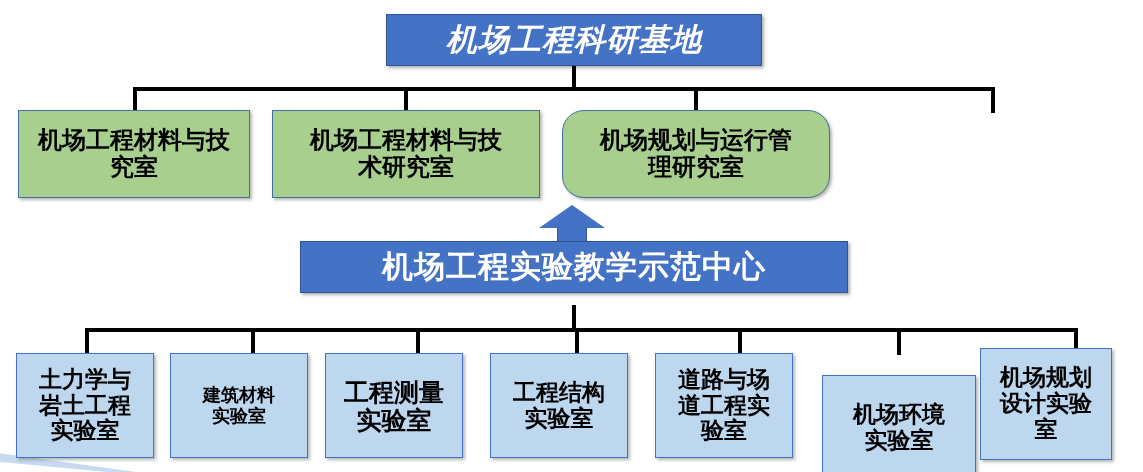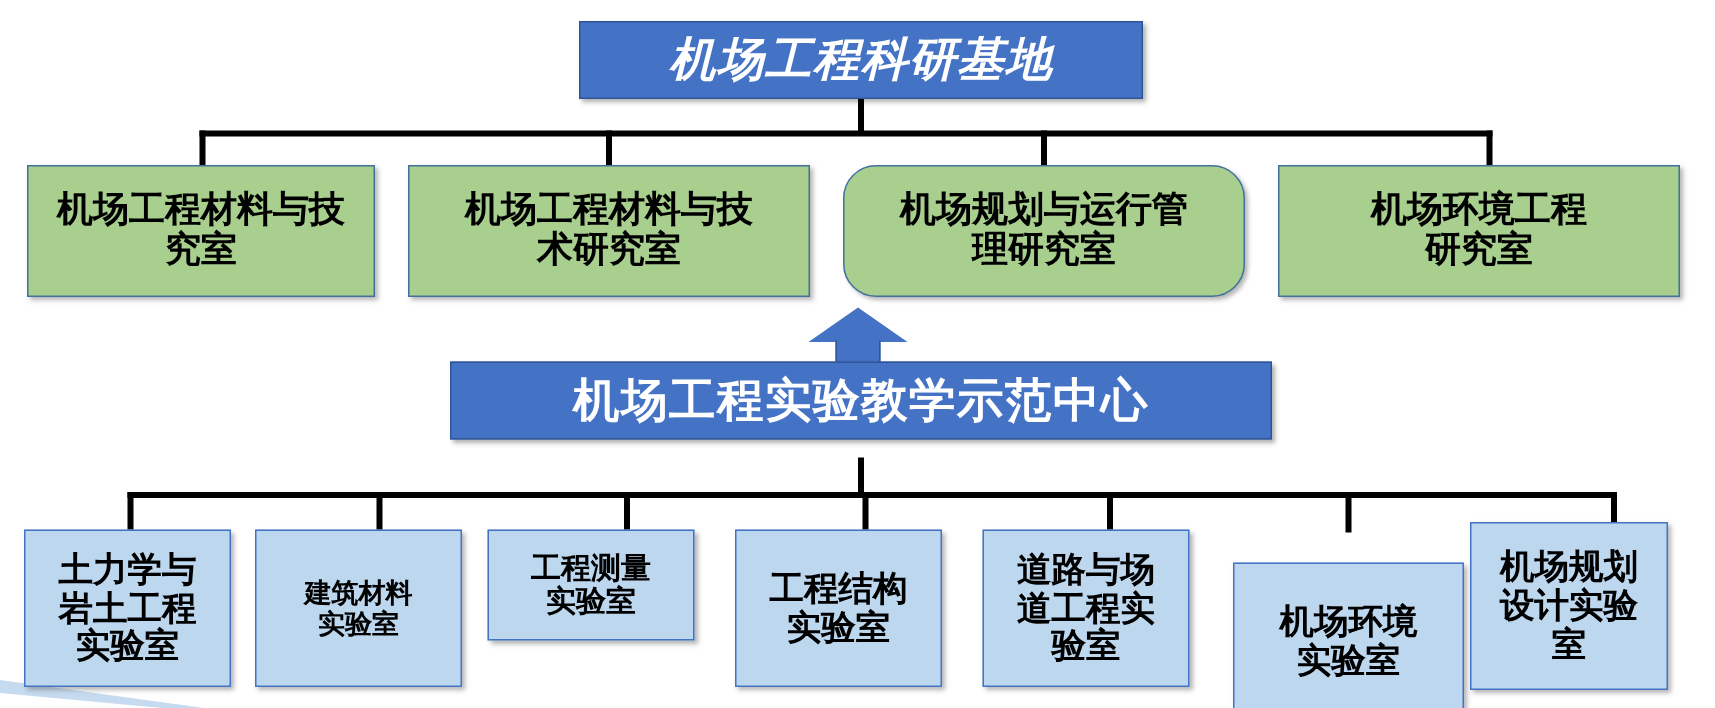--- a/index.html
+++ b/index.html
@@ -136,22 +136,20 @@
 
   <div class="box box-green" style="left:18px; top:110px; width:232px; height:88px; font-size:24px;">机场工程材料与技
 究室</div>
 
   <div class="box box-green" style="left:272px; top:110px; width:268px; height:88px; font-size:24px;">机场工程材料与技
 术研究室</div>
 
   <div class="box box-green" style="left:562px; top:110px; width:268px; height:88px; font-size:24px;border-radius:22px;">机场规划与运行管
 理研究室</div>
 
-  <div class="box box-green" style="left:852px; top:110px; width:268px; height:88px; font-size:24px;">机场环境工程
-研究室</div>
 
   <div class="arrow-wrap" style="left:539px; top:205px; width:66px; height:50px;">
     <div class="uparrow" style="position:relative;width:66px;height:50px;background:transparent;">
       <div class="head"></div>
       <div class="shaft"></div>
     </div>
   </div>
 
   <div class="box box-title" style="left:300px; top:241px; width:548px; height:52px; font-size:31px;">机场工程实验教学示范中心</div>
 
@@ -165,21 +163,21 @@
   <div class="vline" style="left:897px; top:328px; height:27px;"></div>
   <div class="vline" style="left:1074px; top:328px; height:27px;"></div>
 
   <div class="box box-lightblue" style="left:16px; top:353px; width:138px; height:105px; font-size:23px;text-align:center;">土力学与
 岩土工程
 实验室</div>
 
   <div class="box box-lightblue" style="left:170px; top:353px; width:138px; height:105px; font-size:18px;">建筑材料
 实验室</div>
 
-  <div class="box box-lightblue" style="left:325px; top:353px; width:138px; height:74px; font-size:20px;">工程测量
+  <div class="box box-lightblue" style="left:325px; top:353px; width:138px; height:105px; font-size:25px;">工程测量
 实验室</div>
 
   <div class="box box-lightblue" style="left:490px; top:353px; width:138px; height:105px; font-size:23px;">工程结构
 实验室</div>
 
   <div class="box box-lightblue" style="left:655px; top:353px; width:138px; height:105px; font-size:23px;">道路与场
 道工程实
 验室</div>
 
   <div class="box box-lightblue" style="left:822px; top:353px; width:154px; height:105px; font-size:23px;margin-top:22px;">机场环境

